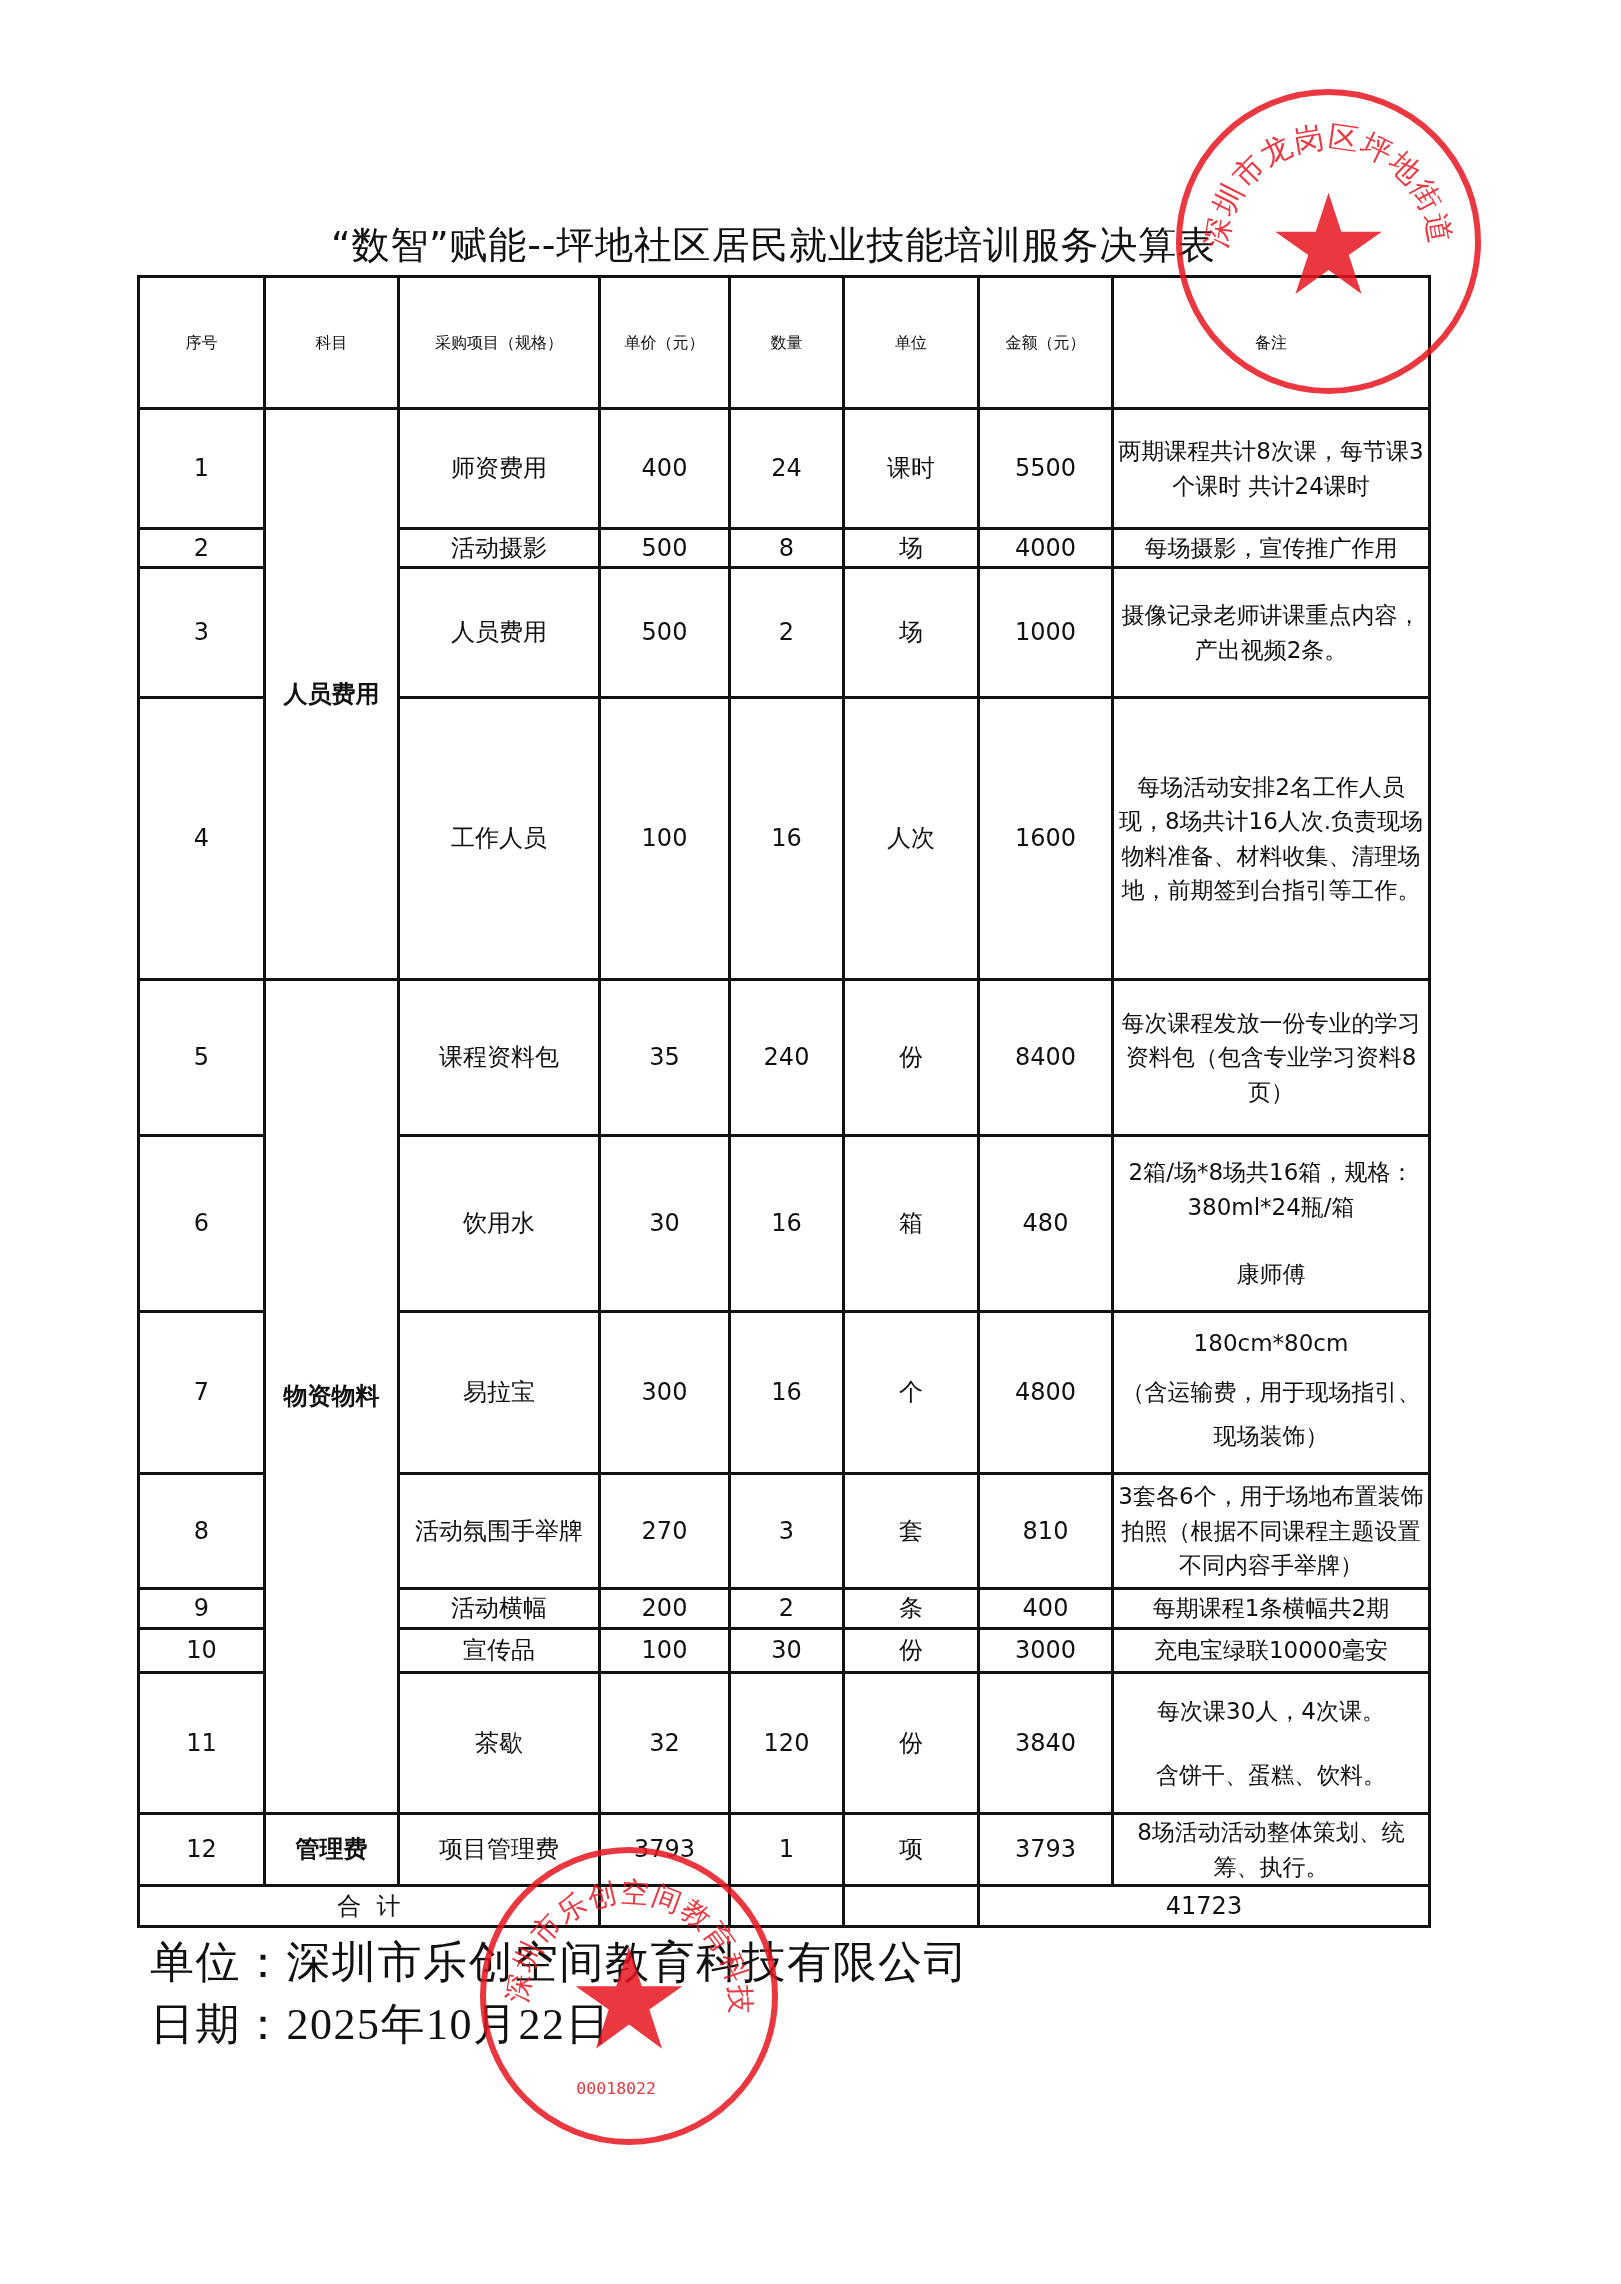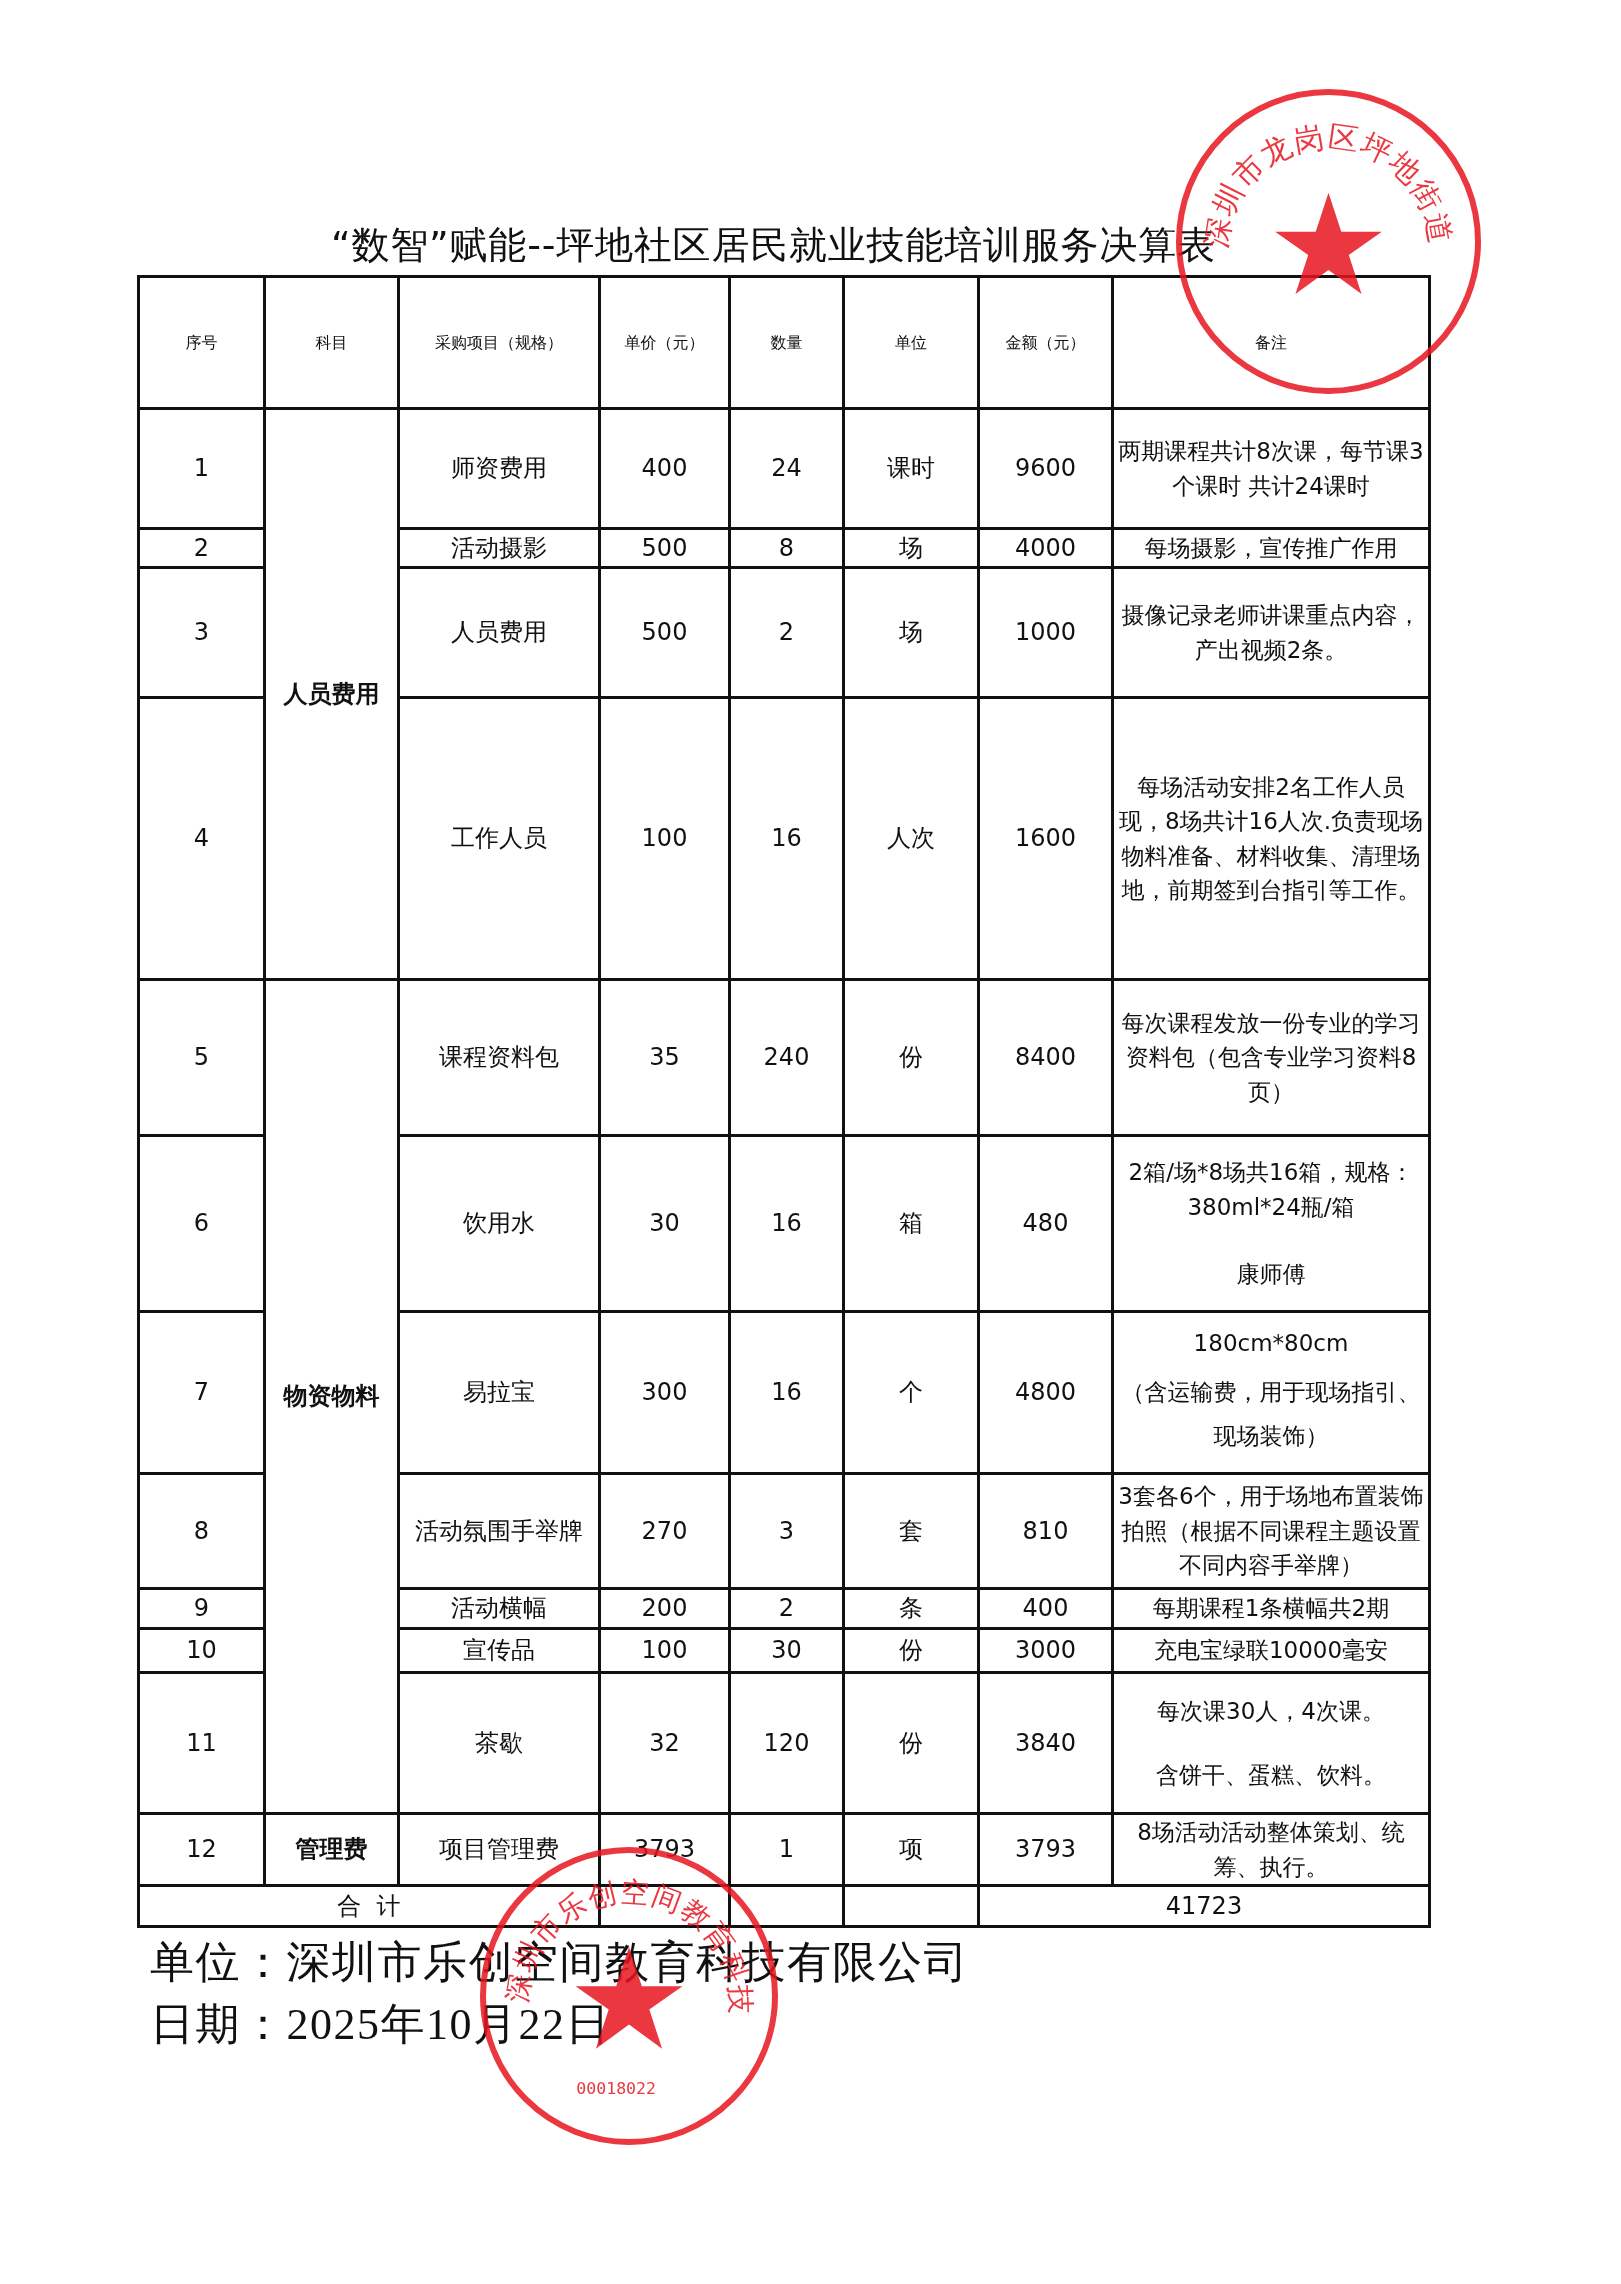--- a/index.html
+++ b/index.html
@@ -49,21 +49,21 @@
     <td class="hdr">备注</td>
   </tr>
 
   <tr style="height:120px">
     <td>1</td>
     <td rowspan="4" class="cat">人员费用</td>
     <td>师资费用</td>
     <td>400</td>
     <td>24</td>
     <td>课时</td>
-    <td>9600</td>
+    <td>5500</td>
     <td class="remark">两期课程共计8次课，每节课3个课时 共计24课时</td>
   </tr>
 
   <tr style="height:39px">
     <td>2</td>
     <td>活动摄影</td>
     <td>500</td>
     <td>8</td>
     <td>场</td>
     <td>4000</td>

